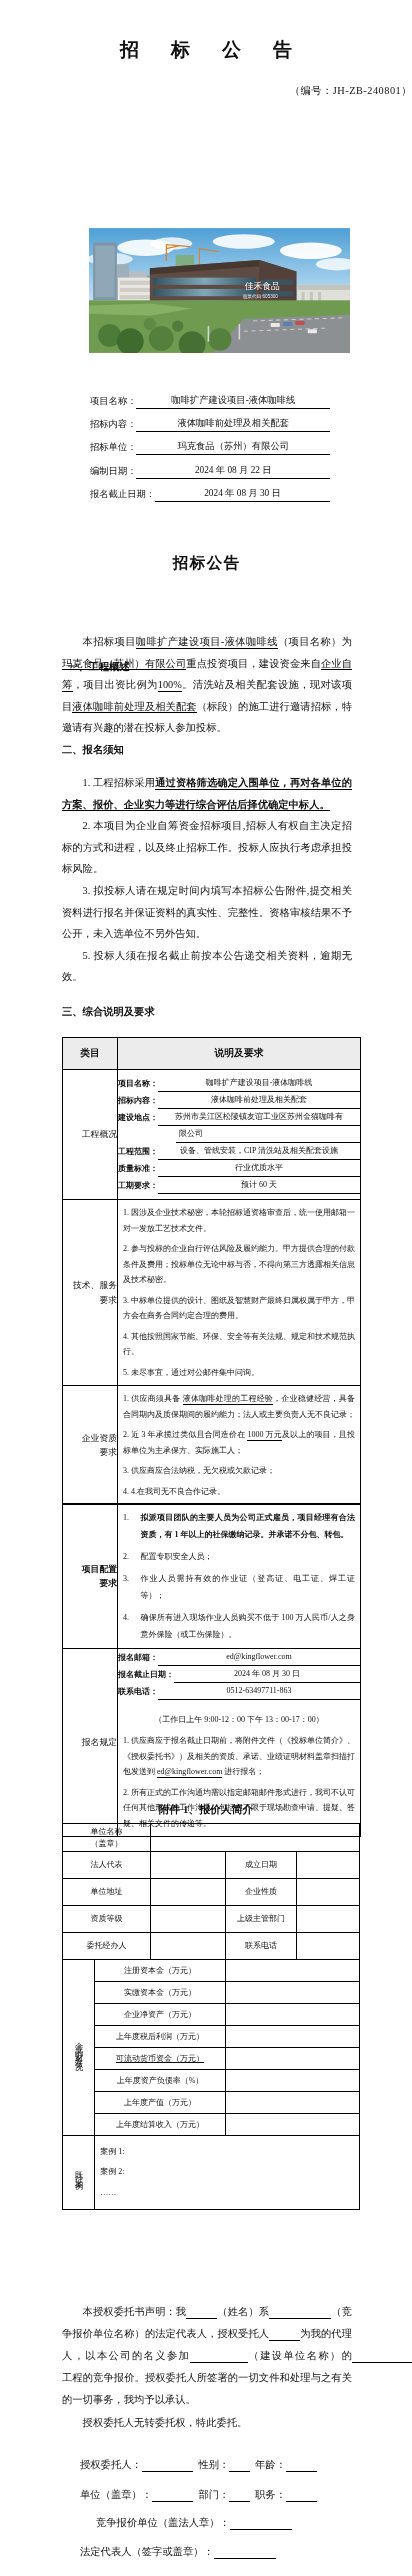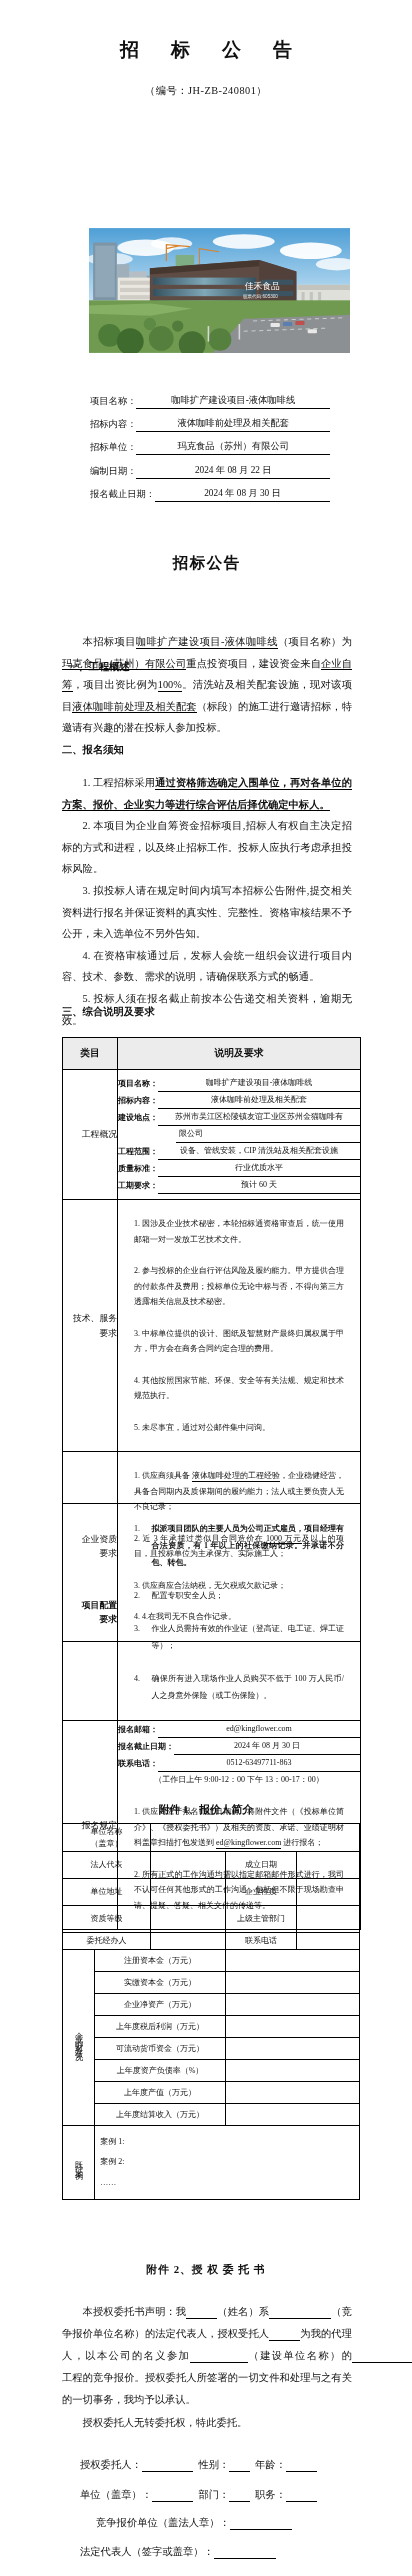--- a/index.html
+++ b/index.html
@@ -11,55 +11,55 @@
   .u{border-bottom:0.8px solid #000;padding-bottom:0.5px;}
   
   .cover-title{width:412px;font-size:19px;font-weight:bold;letter-spacing:32px;text-indent:32px;text-align:center;}
   .cover-code{width:412px;font-size:10.3px;text-align:center;letter-spacing:0.5px;}
   .photo-box{width:261px;height:125px;overflow:hidden;}
   .photo-box svg{display:block;}
   .cover-fields .fline{margin-bottom:6.2px;font-size:9.3px;line-height:16px;}
   .fline{display:flex;align-items:flex-end;}
   .fl-label{white-space:nowrap;}
   .fl-line{flex:1;border-bottom:0.8px solid #000;text-align:center;white-space:nowrap;overflow:hidden;}
-  .fl-line.noline{border-bottom:none;}
+  .fl-line.noline{border-bottom:none;margin-top:12px;}
   .fl-line.left{text-align:left;padding-left:3.1px;}
   
   .h2{width:412px;font-size:15.5px;font-weight:bold;text-align:center;letter-spacing:1.5px;text-indent:1.5px;}
   .sec-title{font-size:10.3px;font-weight:bold;}
   .para{width:290px;font-size:10.3px;line-height:21.6px;text-align:justify;}
   .ind{text-indent:2em;}
   .items p{margin:0;text-indent:2em;}
   
   table.t{border-collapse:collapse;table-layout:fixed;}
   table.t td,table.t th{border:1px solid #000;vertical-align:middle;padding:0;font-weight:normal;}
   .t .lab{text-align:right;font-size:8.8px;line-height:14.4px;}
   .t .hdr{background:#ececec;text-align:center;font-size:9.8px;font-weight:bold;height:31px;}
   .cell{padding:5.2px 9.3px 5.2px 12.4px;font-size:8px;line-height:15.5px;text-align:justify;}
   .cell .fline{font-size:8px;line-height:16px;}
   .cell .fl-label{font-weight:bold;}
-  .litem{margin:16px;}
+  .litem{margin:5px;}
   .hang{display:flex;}
   .hnum{width:17.5px;flex:none;}
   .hbody{flex:1;}
   .cline{text-align:center;border-bottom:none;}
   
   .form td{font-size:8px;line-height:11.3px;text-align:center;}
   .form .casecell{text-align:left;padding:4.1px 5.2px;line-height:20.6px;}
   .vlabel{writing-mode:vertical-lr;text-orientation:upright;letter-spacing:3.6px;margin:0 auto;font-size:8.2px;}
   
   .signline{font-size:10.3px;white-space:pre-wrap;line-height:17.5px;}
 </style>
 </head>
 <body>
 
 <div class="page">
 
   <div class="abs cover-title" style="top:37px;left:0;">招标公告</div>
-  <div class="abs cover-code" style="top:84px;left:0;">（编号：JH-ZB-240801）</div>
+  <div class="abs cover-code" style="top:84px;left:0;text-align:right;">（编号：JH-ZB-240801）</div>
 
   <div class="abs photo-box" style="top:228px;left:89px;">
     <svg width="261" height="125" viewBox="0 0 506 242">
       <defs>
         <linearGradient id="sky" x1="0" y1="0" x2="0" y2="1">
           <stop offset="0" stop-color="#4f9fd6"></stop>
             <stop offset="1" stop-color="#c8e4f5"></stop>
         </linearGradient>
         <linearGradient id="win" x1="0" y1="0" x2="1" y2="0">
           <stop offset="0" stop-color="#35505e"></stop>
@@ -158,21 +158,20 @@
   <div class="abs h2" style="top:553px;left:0;">招标公告</div>
 
   <div class="abs sec-title" style="top:612px;left:68px;margin-top:48px;">一、工程概述</div>
   <div class="abs para ind" style="top:631px;left:62px;"><span>本招标项目</span><span class="u">咖啡扩产建设项目-液体咖啡线</span><span>（项目名称）为</span><span class="u">玛克食品（苏州）有限公司</span><span>重点投资项目，建设资金来自</span><span class="u">企业自筹</span><span>，项目出资比例为</span><span class="u">100%</span><span>。清洗站及相关配套设施，现对该项目</span><span class="u">液体咖啡前处理及相关配套</span><span>（标段）的施工进行邀请招标，特邀请有兴趣的潜在投标人参加投标。</span></div>
 
   <div class="abs sec-title" style="top:743px;left:62px;">二、报名须知</div>
   <div class="abs para items" style="top:772px;left:62px;">
       <p><span>1. 工程招标采用</span><span class="u b">通过资格筛选确定入围单位，再对各单位的方案、报价、企业实力等进行综合评估后择优确定中标人。</span></p>
       <p><span>2. 本项目为企业自筹资金招标项目,招标人有权自主决定招标的方式和进程，以及终止招标工作。投标人应执行考虑承担投标风险。</span></p>
       <p><span>3. 拟投标人请在规定时间内填写本招标公告附件,提交相关资料进行报名并保证资料的真实性、完整性。资格审核结果不予公开，未入选单位不另外告知。</span></p>
-      <p><span>4. 在资格审核通过后，发标人会统一组织会议进行项目内容、技术、参数、需求的说明，请确保联系方式的畅通。</span></p>
       <p><span>5. 投标人须在报名截止前按本公告递交相关资料，逾期无效。</span></p>
     </div>
 
   <div class="abs sec-title" style="top:1005px;left:62px;">三、综合说明及要求</div>
 
   <table class="t abs" style="top:1037px;left:62px;width:297px;">
     <colgroup>
         <col style="width:55px;">
         <col style="width:243px;">
       </colgroup>
@@ -329,21 +328,21 @@
       <td></td>
       <td>企业性质</td>
       <td></td>
     </tr>
     <tr style="height:27px;">
       <td colspan="2">资质等级</td>
       <td></td>
       <td>上级主管部门</td>
       <td></td>
     </tr>
-    <tr style="height:17px;">
+    <tr style="height:27px;">
       <td colspan="2">委托经办人</td>
       <td></td>
       <td>联系电话</td>
       <td></td>
     </tr>
     <tr style="height:22px;margin-top:42px;">
       <td rowspan="8">
         <div class="vlabel">企业的财务状况</div>
       </td>
       <td colspan="2">注册资本金（万元）</td>
@@ -354,21 +353,21 @@
       <td colspan="2"></td>
     </tr>
     <tr style="height:22px;">
       <td colspan="2">企业净资产（万元）</td>
       <td colspan="2"></td>
     </tr>
     <tr style="height:22px;">
       <td colspan="2">上年度税后利润（万元）</td>
       <td colspan="2"></td>
     </tr>
-    <tr style="height:22px;">
+    <tr style="height:22px;text-decoration:underline;">
       <td colspan="2">可流动货币资金（万元）</td>
       <td colspan="2"></td>
     </tr>
     <tr style="height:22px;">
       <td colspan="2">上年度资产负债率（%）</td>
       <td colspan="2"></td>
     </tr>
     <tr style="height:22px;">
       <td colspan="2">上年度产值（万元）</td>
       <td colspan="2"></td>
@@ -383,21 +382,20 @@
       </td>
       <td colspan="4" class="casecell">
             <div><span>案例 1:</span></div>
             <div><span>案例 2:</span></div>
             <div><span>……</span></div>
           </td>
     </tr>
   </tbody>
     </table>
 
-  <div class="abs ctr b" style="top:2263px;left:0;width:412px;font-size:10.8px;letter-spacing:1px;">附件 2、授 权 委 托 书</div>
 
   <div class="abs para ind" style="top:2301px;left:62px;line-height:22px;"><span>本授权委托书声明：我</span><span class="u">　　　</span><span>（姓名）系</span><span class="u">　　　　　　</span><span>（竞争报价单位名称）的法定代表人，授权受托人</span><span class="u">　　　</span><span>为我的代理人，以本公司的名义参加</span><span class="u">　　　　　</span><span>（建设单位名称）的</span><span class="u">　　　　　　　</span><span>工程的竞争报价。授权委托人所签署的一切文件和处理与之有关的一切事务，我均予以承认。</span></div>
   <div class="abs para ind" style="top:2412px;left:62px;">授权委托人无转委托权，特此委托。</div>
 
   <div class="abs signline" style="top:2456px;left:80px;"><span>授权委托人：</span><span class="u">　　　　　</span><span>  性别：</span><span class="u">　　</span><span>  年龄：</span><span class="u">　　　</span></div>
   <div class="abs signline" style="top:2486px;left:80px;"><span>单位（盖章）：</span><span class="u">　　　　</span><span>  部门：</span><span class="u">　　</span><span>  职务：</span><span class="u">　　　</span></div>
   <div class="abs signline" style="top:2514px;left:96px;"><span>竞争报价单位（盖法人章）：</span><span class="u">　　　　　　</span></div>
   <div class="abs signline" style="top:2543px;left:80px;"><span>法定代表人（签字或盖章）：</span><span class="u">　　　　　　</span></div>
 
 </div>

